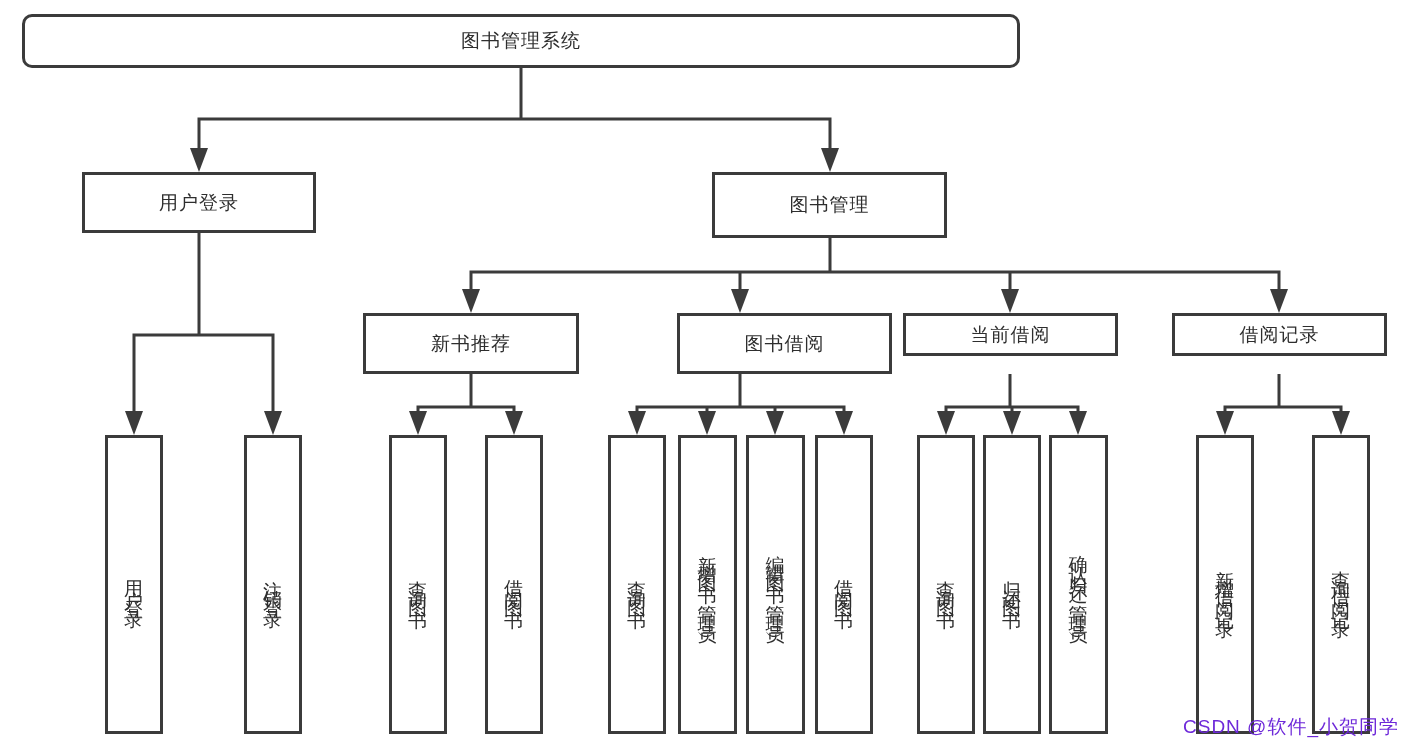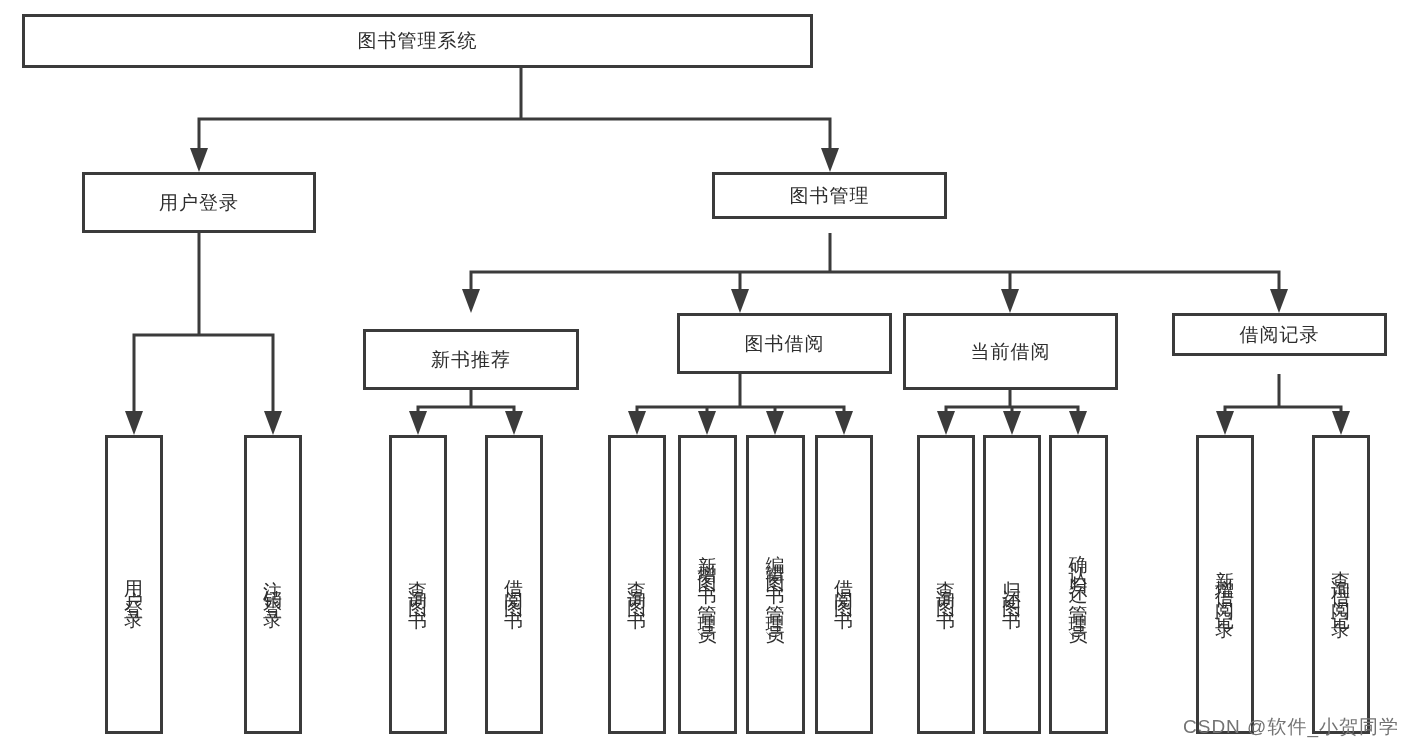--- a/index.html
+++ b/index.html
@@ -43,21 +43,21 @@
     line-height: 1;
     letter-spacing: 10px;
     color: #2e2e2e;
   }
 
   .watermark {
     position: absolute;
     left: 1183px;
     top: 714px;
     font-size: 19px;
-    color: #737373;
+    color: #6d28d9;
     letter-spacing: 1px;
     white-space: nowrap;
     z-index: 6;
   }
 </style>
 </head>
 <body>
 
 <div class="canvas">
 
@@ -97,38 +97,38 @@
       <polygon points="766,411 784,411 775,435"></polygon>
       <polygon points="835,411 853,411 844,435"></polygon>
       <polygon points="937,411 955,411 946,435"></polygon>
       <polygon points="1003,411 1021,411 1012,435"></polygon>
       <polygon points="1069,411 1087,411 1078,435"></polygon>
       <polygon points="1216,411 1234,411 1225,435"></polygon>
       <polygon points="1332,411 1350,411 1341,435"></polygon>
     </g>
   </svg>
 
-  <div class="node" style="left:22px; top:14px; width:791px; height:54px;">
+  <div class="node" style="left:22px; top:14px; width:998px; height:54px;border-radius:10px;">
     <span class="label">图书管理系统</span>
   </div>
 
   <div class="node" style="left:82px; top:172px; width:234px; height:61px;">
     <span class="label">用户登录</span>
   </div>
-  <div class="node" style="left:712px; top:172px; width:235px; height:47px;">
+  <div class="node" style="left:712px; top:172px; width:235px; height:66px;">
     <span class="label">图书管理</span>
   </div>
 
-  <div class="node" style="left:363px; top:313px; width:216px; height:61px;margin-top:16px;">
+  <div class="node" style="left:363px; top:313px; width:216px; height:61px;">
     <span class="label">新书推荐</span>
   </div>
   <div class="node" style="left:633px; top:313px; width:215px; height:61px;margin-left:44px;">
     <span class="label">图书借阅</span>
   </div>
-  <div class="node" style="left:903px; top:313px; width:215px; height:77px;">
+  <div class="node" style="left:903px; top:313px; width:215px; height:43px;">
     <span class="label">当前借阅</span>
   </div>
   <div class="node" style="left:1172px; top:313px; width:215px; height:43px;">
     <span class="label">借阅记录</span>
   </div>
 
   <div class="node leaf" style="left:105px; top:435px; width:58px; height:299px;">
     <span class="vlabel">用户登录</span>
   </div>
   <div class="node leaf" style="left:244px; top:435px; width:58px; height:299px;">

